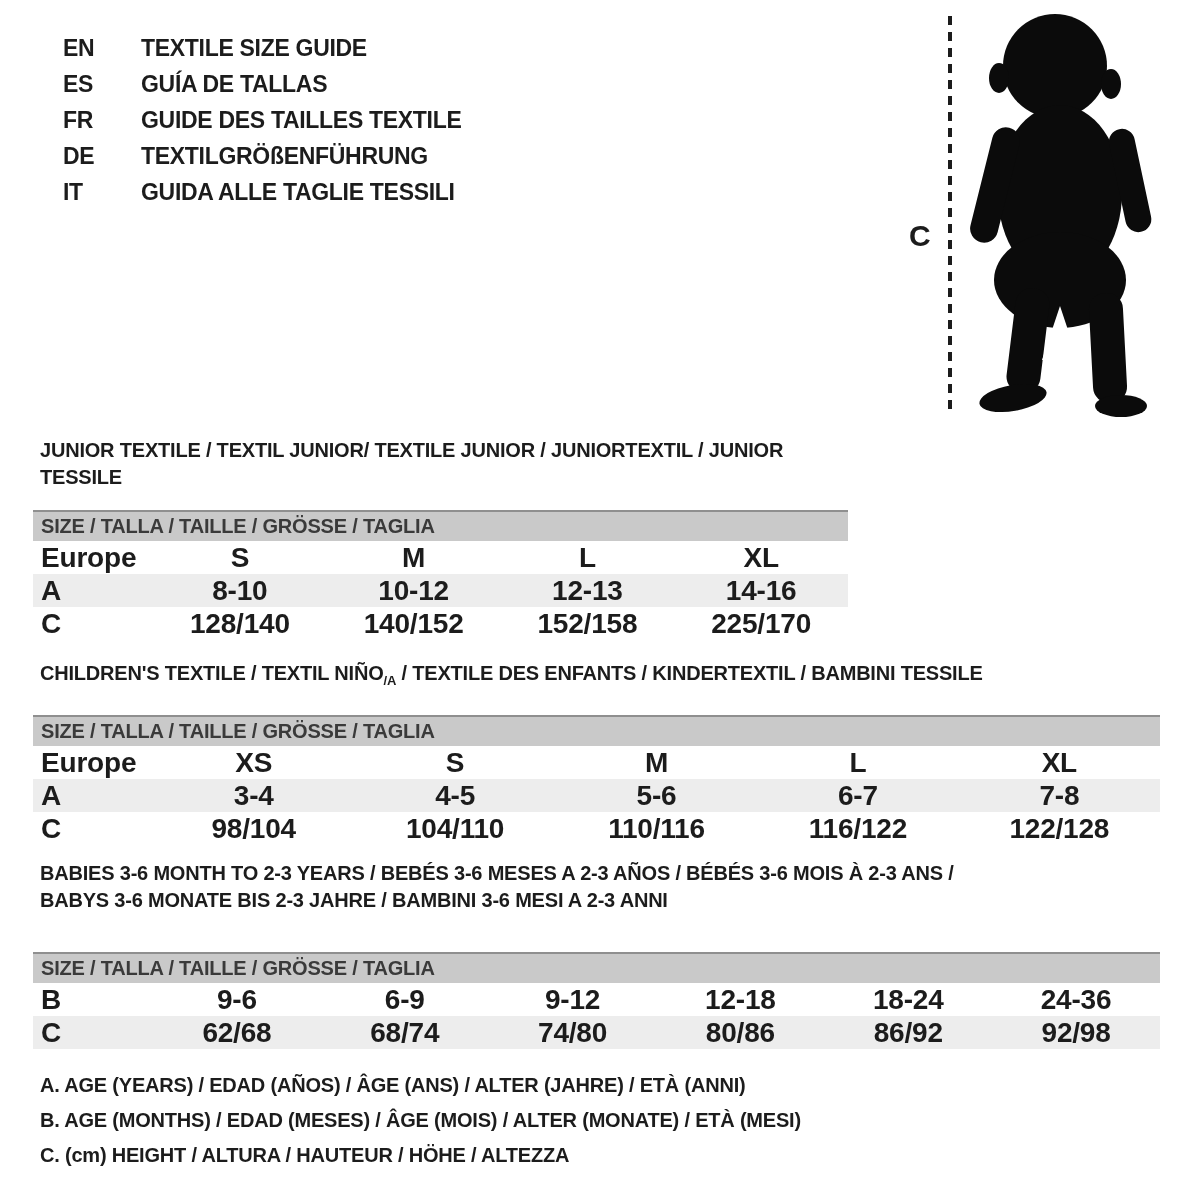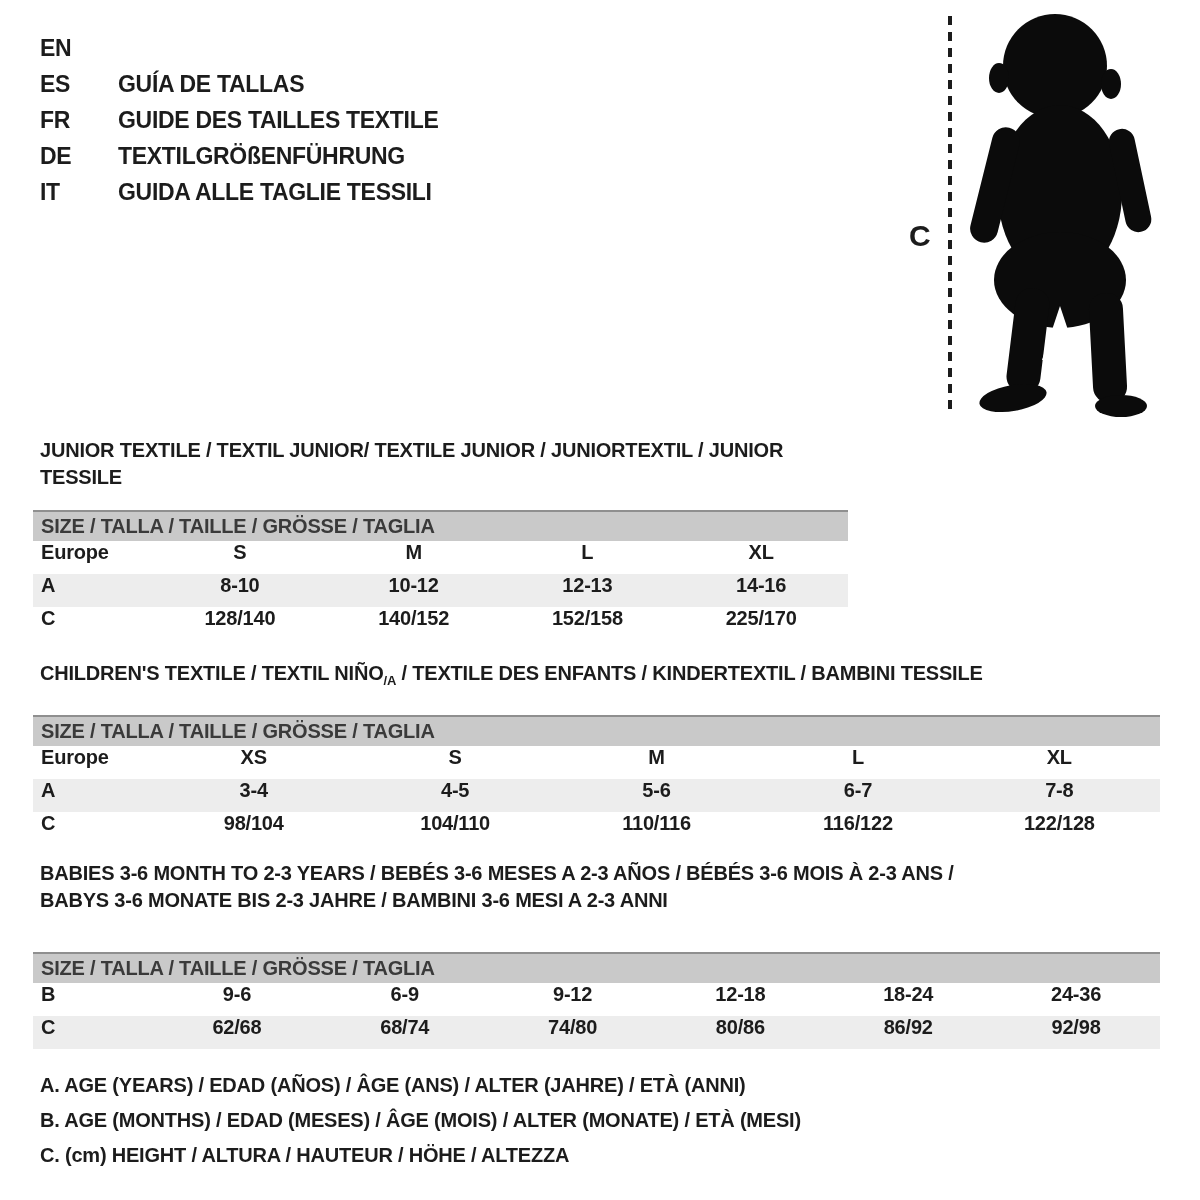--- a/index.html
+++ b/index.html
@@ -9,54 +9,55 @@
   }
   *{box-sizing:border-box;}
   html,body{margin:0;padding:0;}
   body{
     width:1200px;height:1200px;position:relative;overflow:hidden;
     background:var(--bg);color:var(--text);
     font-family:"Liberation Sans",sans-serif;font-weight:700;
   }
   
   .lang-block{position:absolute;left:40px;top:30px;}
-  .lang-row{display:flex;height:36px;align-items:center;font-size:23px;letter-spacing:-0.3px;}
+  .lang-row{display:flex;height:36px;align-items:center;font-size:23px;letter-spacing:-0.3px;margin-left:23px;}
   .lang-code{width:78px;}
   
   .figure{position:absolute;left:895px;top:8px;width:262px;height:418px;}
   
   .section{position:absolute;left:33px;}
   .sec-junior{top:437px;width:815px;}
   .sec-children{top:642px;width:1127px;margin-top:18px;}
   .sec-babies{top:843px;width:1127px;margin-top:17px;}
   .sec-title{font-size:20px;letter-spacing:-0.2px;line-height:27px;padding-left:7px;}
   .sub{font-size:13px;vertical-align:-5px;}
   .sec-junior .size-table{margin-top:19px;}
   .sec-children .size-table{margin-top:21px;}
   .sec-babies .size-table{margin-top:38px;}
   .size-bar{
     height:31px;background:var(--bar-bg);border-top:2px solid var(--bar-border);
     display:flex;align-items:center;padding-left:8px;
     font-size:20px;letter-spacing:-0.2px;color:#3a3a3a;
   }
-  .trow{display:flex;height:33px;font-size:20px;letter-spacing:-0.2px;}
+  .trow{display:flex;height:33px;align-items:center;font-size:28px;letter-spacing:-0.2px;}
   .trow.shaded{background:var(--row-shaded);}
   .tlabel{width:120px;padding-left:8px;}
   .tcell{flex:1;text-align:center;}
   
   .legend{position:absolute;left:40px;top:1068px;}
   .legend-line{height:35px;display:flex;align-items:center;font-size:20px;letter-spacing:-0.2px;}
   .fig-c-label{font-family:"Liberation Sans",sans-serif;font-weight:700;font-size:30px;fill:var(--text);}
 </style>
 </head>
 <body>
 
 <div class="lang-block">
     <div class="lang-row">
       <span class="lang-code">EN</span>
+      <span>TEXTILE SIZE GUIDE</span>
     </div>
     <div class="lang-row">
       <span class="lang-code">ES</span>
       <span>GUÍA DE TALLAS</span>
     </div>
     <div class="lang-row">
       <span class="lang-code">FR</span>
       <span>GUIDE DES TAILLES TEXTILE</span>
     </div>
     <div class="lang-row">

